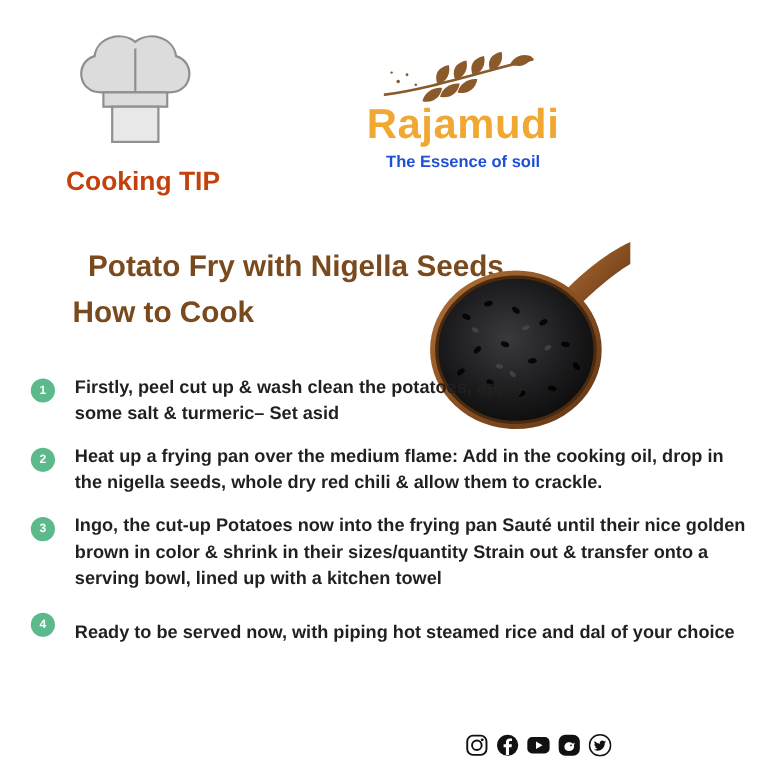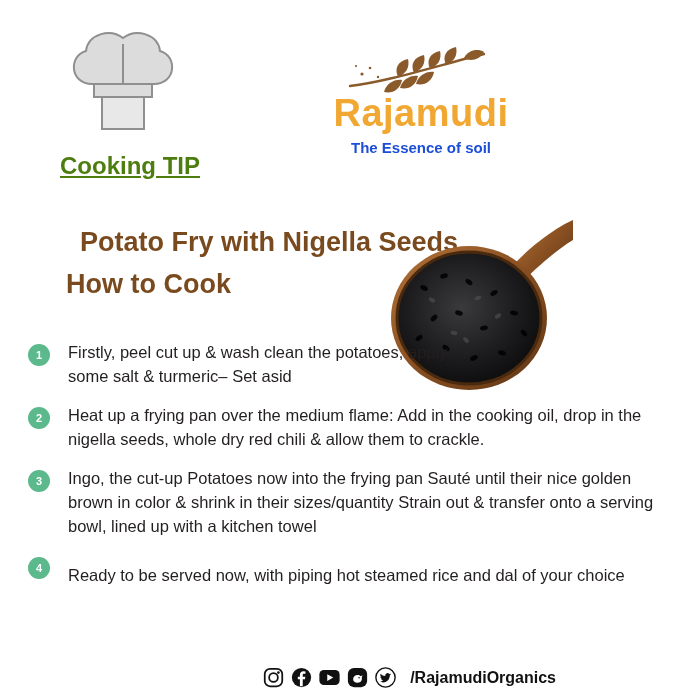--- a/index.html
+++ b/index.html
@@ -61,22 +61,21 @@
     font-weight: bold;
     color: #1d4ed8;
   }
 
   .cooking-tip {
     position: absolute;
     left: 60px;
     top: 152px;
     font-size: 24px;
     font-weight: bold;
-    color: #4d7c0f;
-    text-decoration: underline;
+    color: #c2410c;
   }
 
   
   .title-block {
     position: absolute;
     left: 66px;
     top: 222px;
     width: 470px;
   }
   .title-line {
@@ -122,20 +121,21 @@
     display: flex;
     align-items: center;
     justify-content: center;
     margin-top: 4px;
   }
   .step-text {
     margin-left: 18px;
     font-size: 16.5px;
     line-height: 1.48;
     color: #231f20;
+    font-weight: bold;
   }
   .step-1 .step-text { max-width: 420px; }
   .step-2 .step-text { max-width: 622px; }
   .step-3 .step-text { max-width: 610px; }
   .step-4 .step-text { max-width: 600px; margin-top: 10px; }
 
   
   .footer {
     position: absolute;
     left: 0;
@@ -323,17 +323,16 @@
         </svg>
       </span>
 
       <span class="social-icon">
         <svg viewBox="0 0 24 24" width="21" height="21">
           <circle cx="12" cy="12" r="11" fill="none" stroke="#111" stroke-width="1.6"></circle>
           <path d="M18.4 8.2c-.5.2-1 .4-1.5.5.5-.3.9-.8 1.1-1.4-.5.3-1.1.5-1.7.7a2.6 2.6 0 0 0-4.5 2.4 7.5 7.5 0 0 1-5.4-2.8 2.6 2.6 0 0 0 .8 3.5c-.4 0-.8-.1-1.2-.3 0 1.3.9 2.4 2.1 2.6-.4.1-.8.1-1.2.1.3 1 1.3 1.8 2.4 1.8a5.3 5.3 0 0 1-3.9 1.1 7.4 7.4 0 0 0 4 1.2c4.8 0 7.5-4 7.5-7.5v-.4c.5-.4 1-.9 1.5-1.5z" fill="#111"></path>
         </svg>
       </span>
 
-      <span class="handle">/RajamudiOrganics</span>
     </div>
   </div>
 
 </div>
 
 </body></html>

